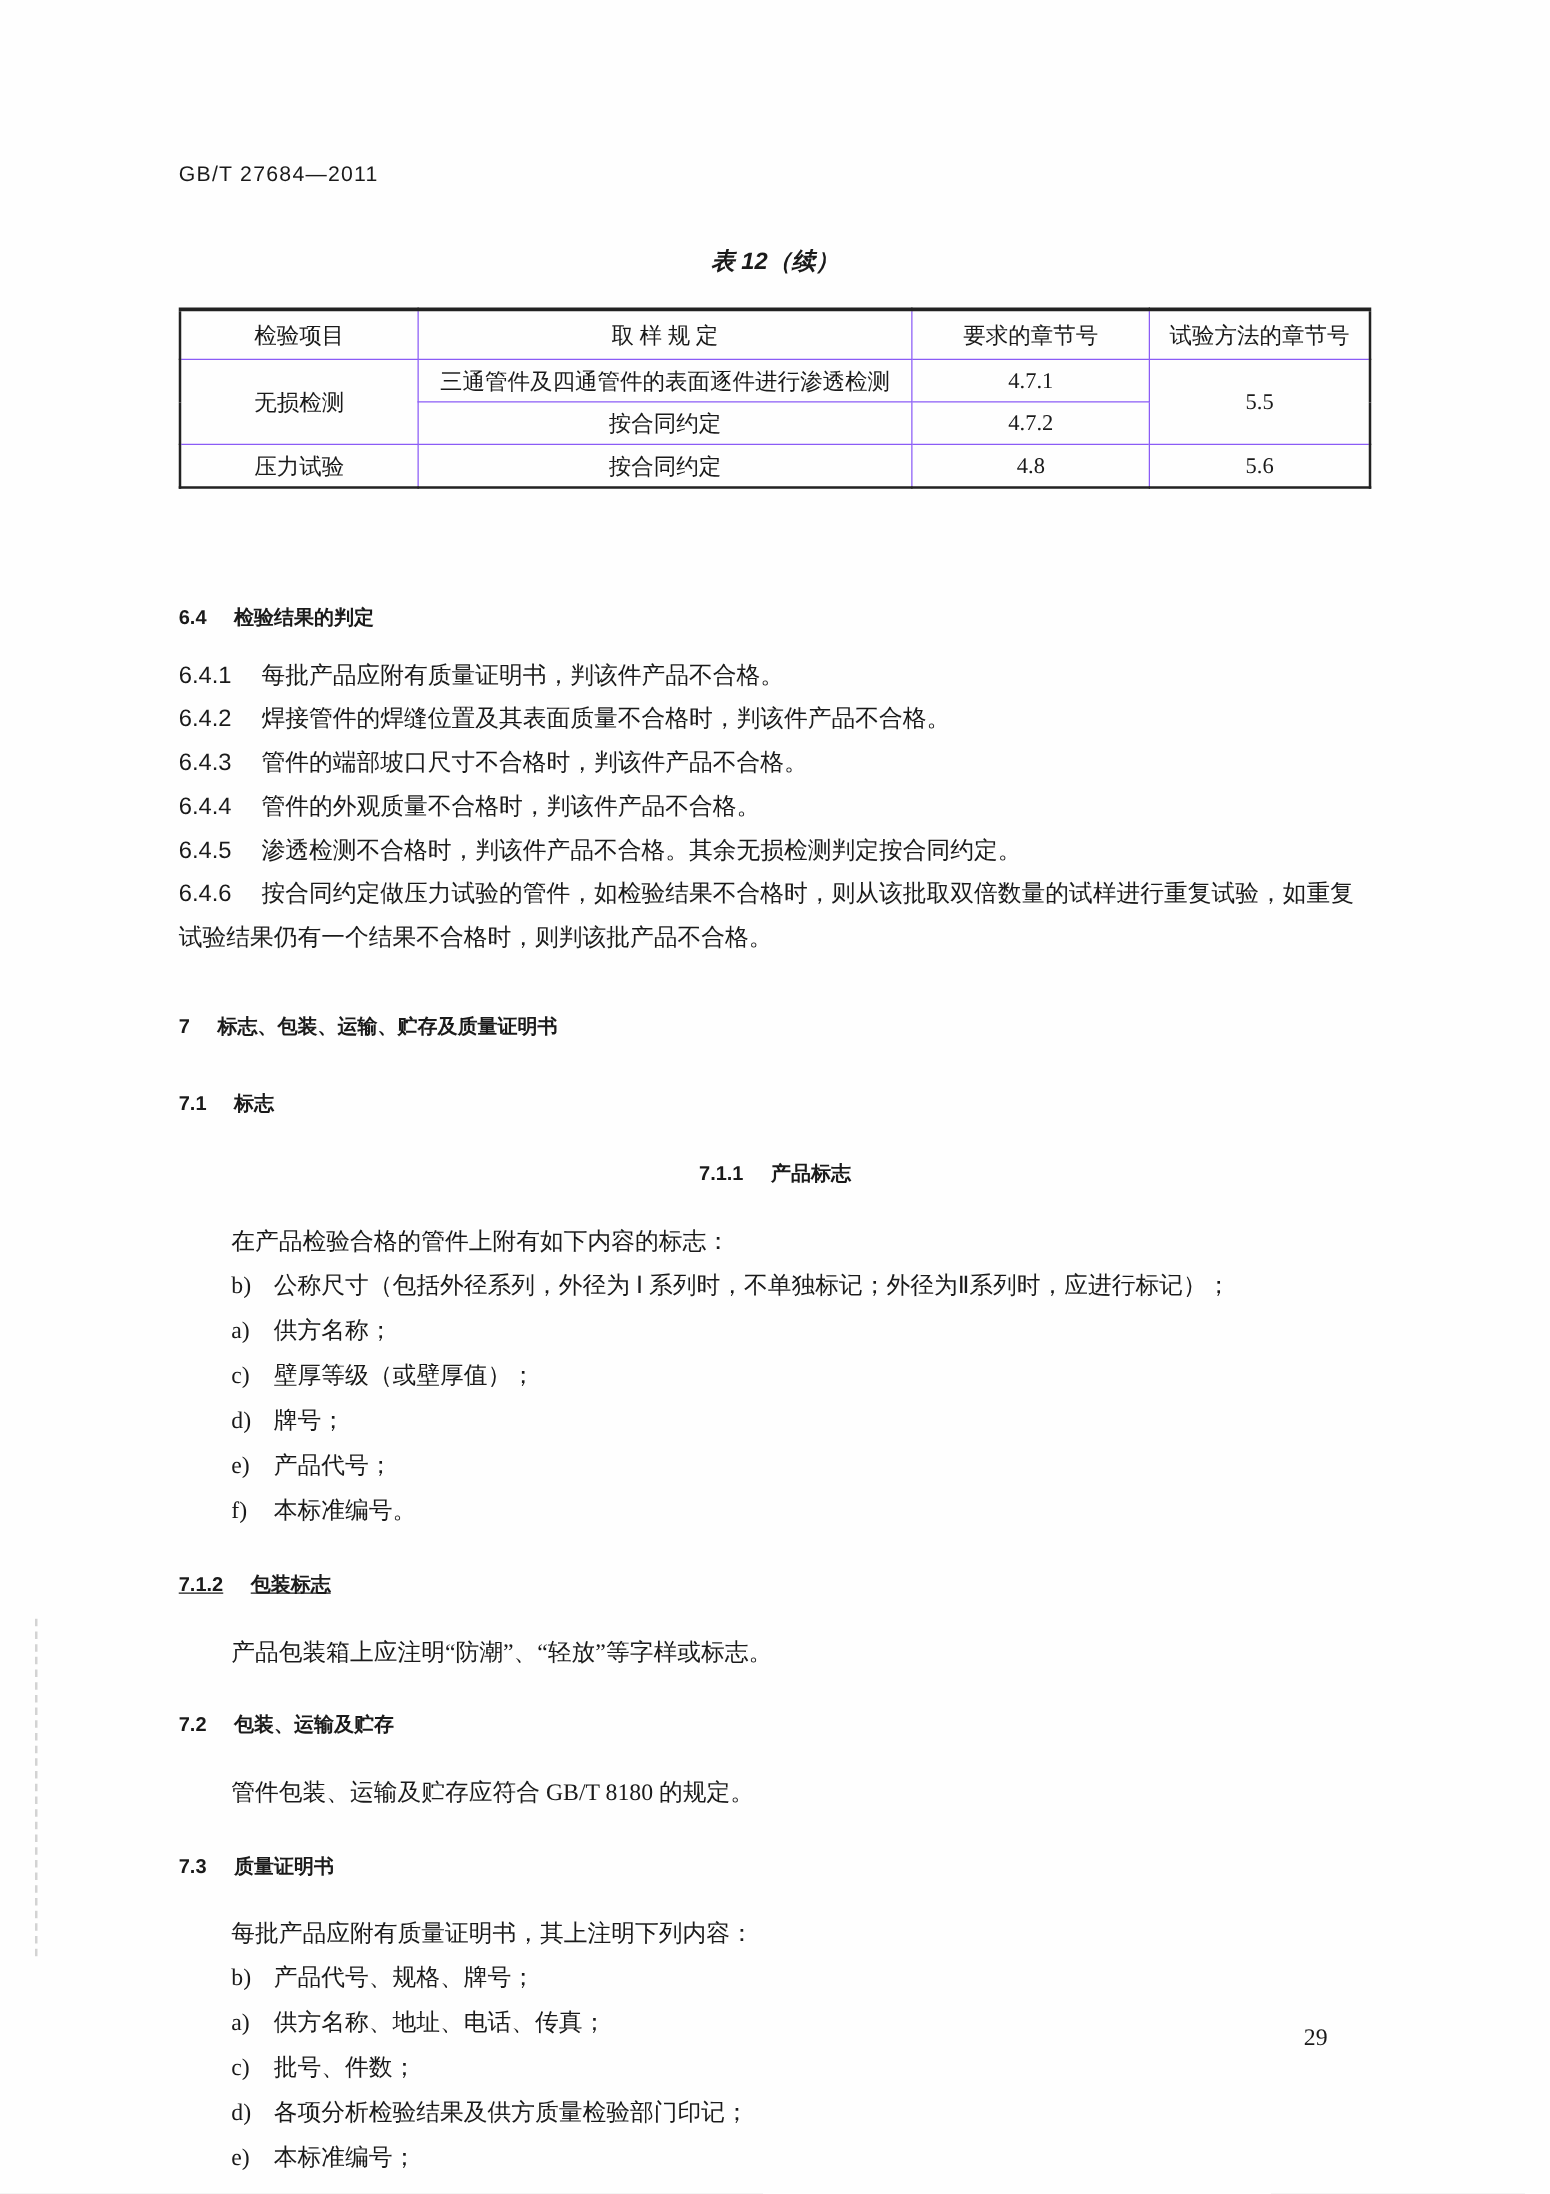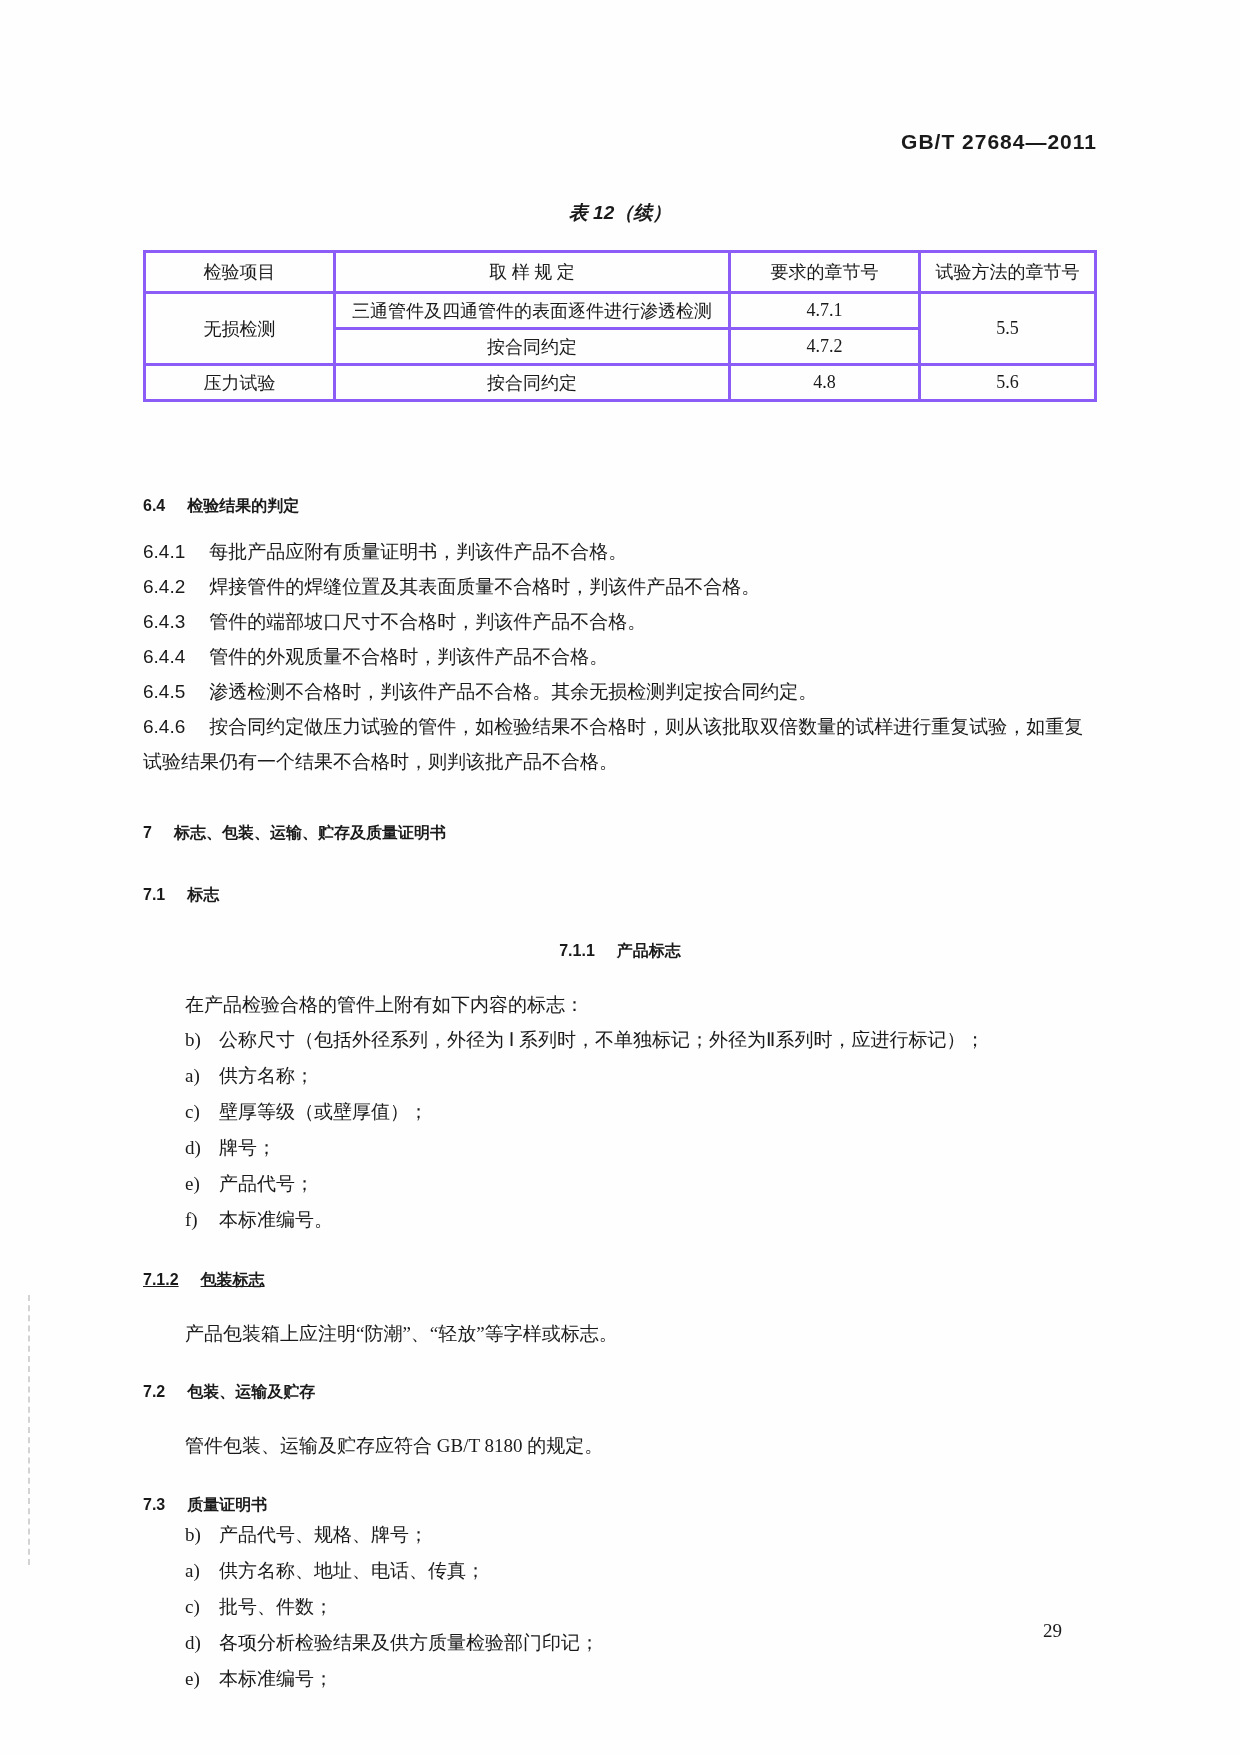--- a/index.html
+++ b/index.html
@@ -18,42 +18,42 @@
     overflow: hidden;
   }
   .content {
     position: absolute;
     left: 143px;
     top: 0;
     width: 954px;
   }
   .std-number {
     margin-top: 130px;
-    text-align: right;
-    font-family: "Liberation Sans", sans-serif;
-    font-weight: bold;
-    font-size: 21px;
+    text-align: left;
+    font-family: "Liberation Sans", sans-serif;
+    font-weight: normal;
+    font-size: 17px;
     letter-spacing: 1px;
   }
   .table-title {
     margin-top: 46px;
     text-align: center;
     font-family: "Liberation Sans", sans-serif;
     font-weight: bold;
     font-size: 19px;
     font-style: italic;
   }
   table.spec-table {
     margin-top: 24px;
     width: 100%;
     border-collapse: collapse;
     font-size: 18px;
   }
   table.spec-table th, table.spec-table td {
-    border: 3px solid #8b5cf6;
+    border: 1px solid #8b5cf6;
     text-align: center;
     vertical-align: middle;
     padding: 0 6px;
     font-weight: normal;
   }
   table.spec-table {
     border: 2px solid #222;
     border-top-width: 3px;
   }
   table.spec-table th { height: 38px; }
@@ -214,20 +214,21 @@
     <div class="sec-head s72">
       <span class="num">7.2</span><span>包装、运输及贮存</span>
     </div>
 
     <div class="para">管件包装、运输及贮存应符合 GB/T 8180 的规定。</div>
 
     <div class="sec-head s73">
       <span class="num">7.3</span><span>质量证明书</span>
     </div>
 
+    <div class="para">每批产品应附有质量证明书，其上注明下列内容：</div>
 
     <ul class="abc-list">
       <li><span class="label">b)</span><span>产品代号、规格、牌号；</span></li>
       <li><span class="label">a)</span><span>供方名称、地址、电话、传真；</span></li>
       <li><span class="label">c)</span><span>批号、件数；</span></li>
       <li><span class="label">d)</span><span>各项分析检验结果及供方质量检验部门印记；</span></li>
       <li><span class="label">e)</span><span>本标准编号；</span></li>
     </ul>
 
   </div>

